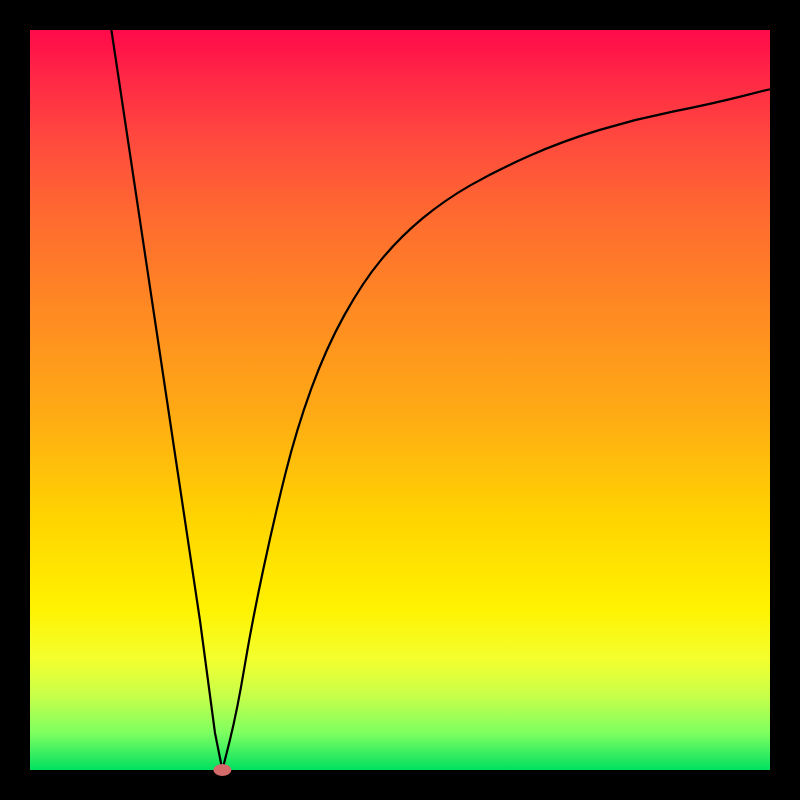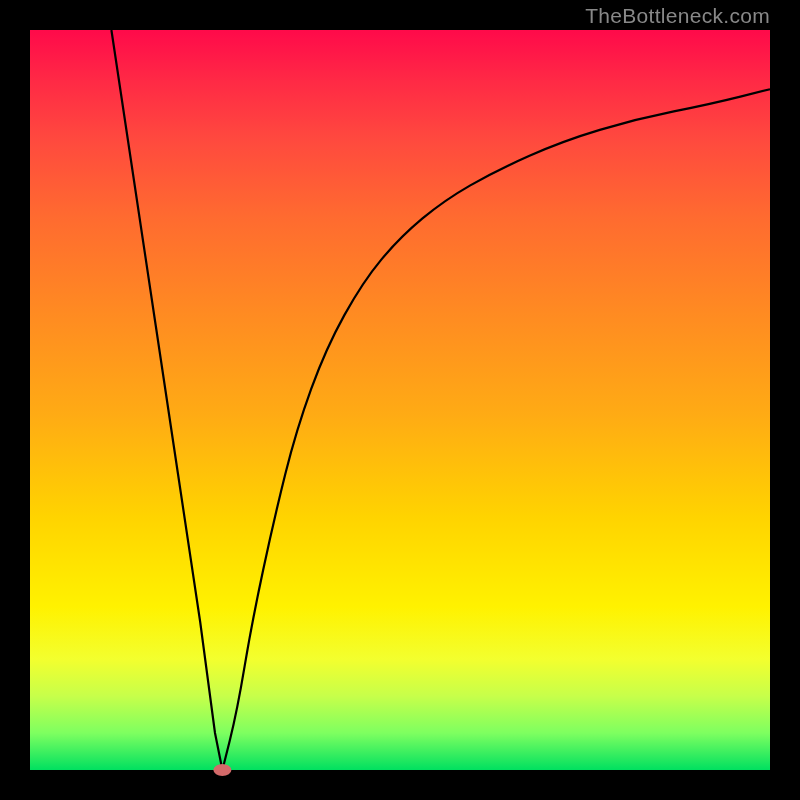--- a/index.html
+++ b/index.html
@@ -64,21 +64,20 @@
   .marker {
     fill: #d46a6a;
     stroke: none;
   }
 </style>
 </head>
 <body>
 
 <div class="frame">
 
-  <div class="watermark">TheBottleneck.com</div>
 
   <div class="plot-area">
     <svg class="curve" viewBox="0 0 740 740" preserveAspectRatio="none">
       <path class="curve-path" d="M81.4 0.0 L103.6 148.0 L125.8 296.0 L148.0 444.0 L170.2 592.0 L185.0 703.0 L192.4 740.0 L192.4 740.0 Q192.4 740.0 199.8 710.4 Q207.2 680.8 214.6 636.4 Q222.0 592.0 233.1 540.2 Q244.2 488.4 255.3 444.0 Q266.4 399.6 281.2 358.9 Q296.0 318.2 314.5 284.9 Q333.0 251.6 351.5 229.4 Q370.0 207.2 392.2 188.7 Q414.4 170.2 440.3 155.4 Q466.2 140.6 499.5 125.8 Q532.8 111.0 569.8 99.9 Q606.8 88.8 643.8 81.4 Q680.8 74.0 710.4 66.6 T740.0 59.2"></path>
       <ellipse class="marker" rx="9" ry="6" cx="192.4" cy="740.0"></ellipse>
     </svg>
   </div>
 
 </div>
 

